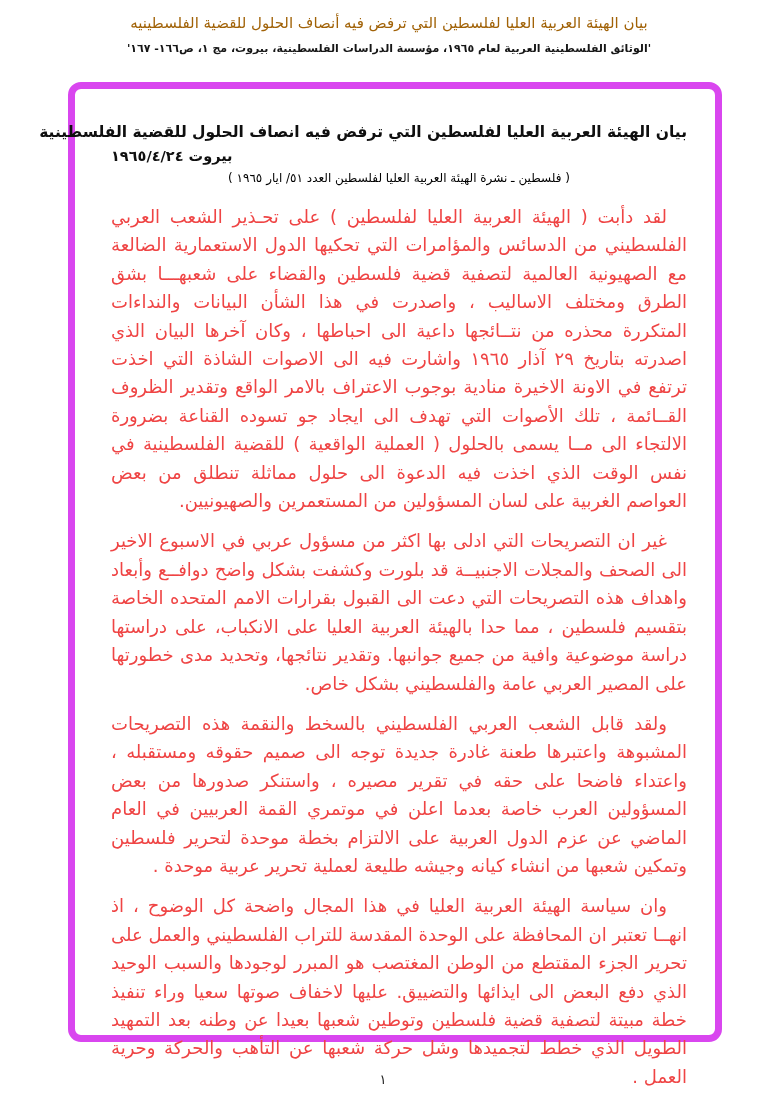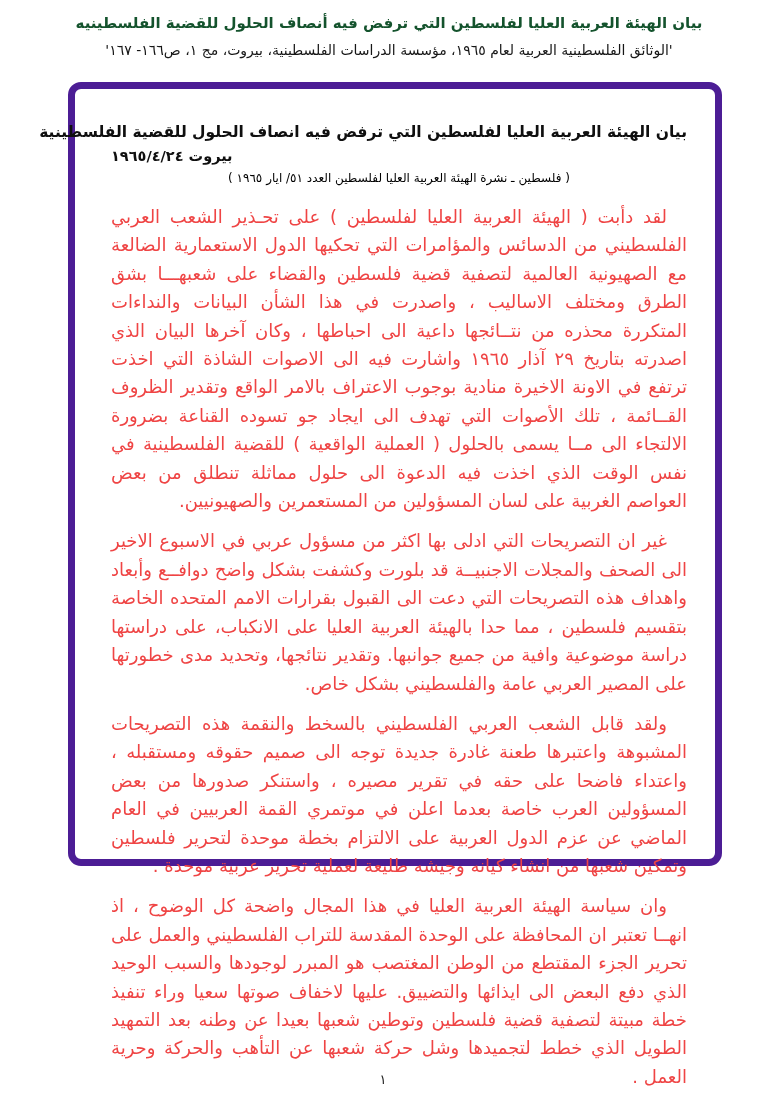--- a/index.html
+++ b/index.html
@@ -14,38 +14,38 @@
 
   
   .citation-header {
     position: absolute;
     top: 14px; left: 0; right: 0;
     text-align: center;
     direction: rtl;
   }
   .citation-title {
     font-size: 15px;
-    font-weight: bold;
-    color: #14532d;
+    font-weight: normal;
+    color: #a16207;
     white-space: nowrap;
   }
   .citation-source {
     margin-top: 10px;
-    font-size: 14px;
-    font-weight: normal;
+    font-size: 11px;
+    font-weight: bold;
     color: #161616;
     white-space: nowrap;
   }
 
   
   .scan-frame {
     position: absolute;
     left: 68px; top: 82px;
-    width: 654px; height: 784px;
-    border: 7px solid #4c1d95;
+    width: 654px; height: 960px;
+    border: 7px solid #d946ef;
     border-radius: 13px;
     background: #ffffff;
   }
 
   .doc {
     direction: rtl;
     padding: 34px 28px 0 36px;
   }
   .doc-title {
     text-align: center;

